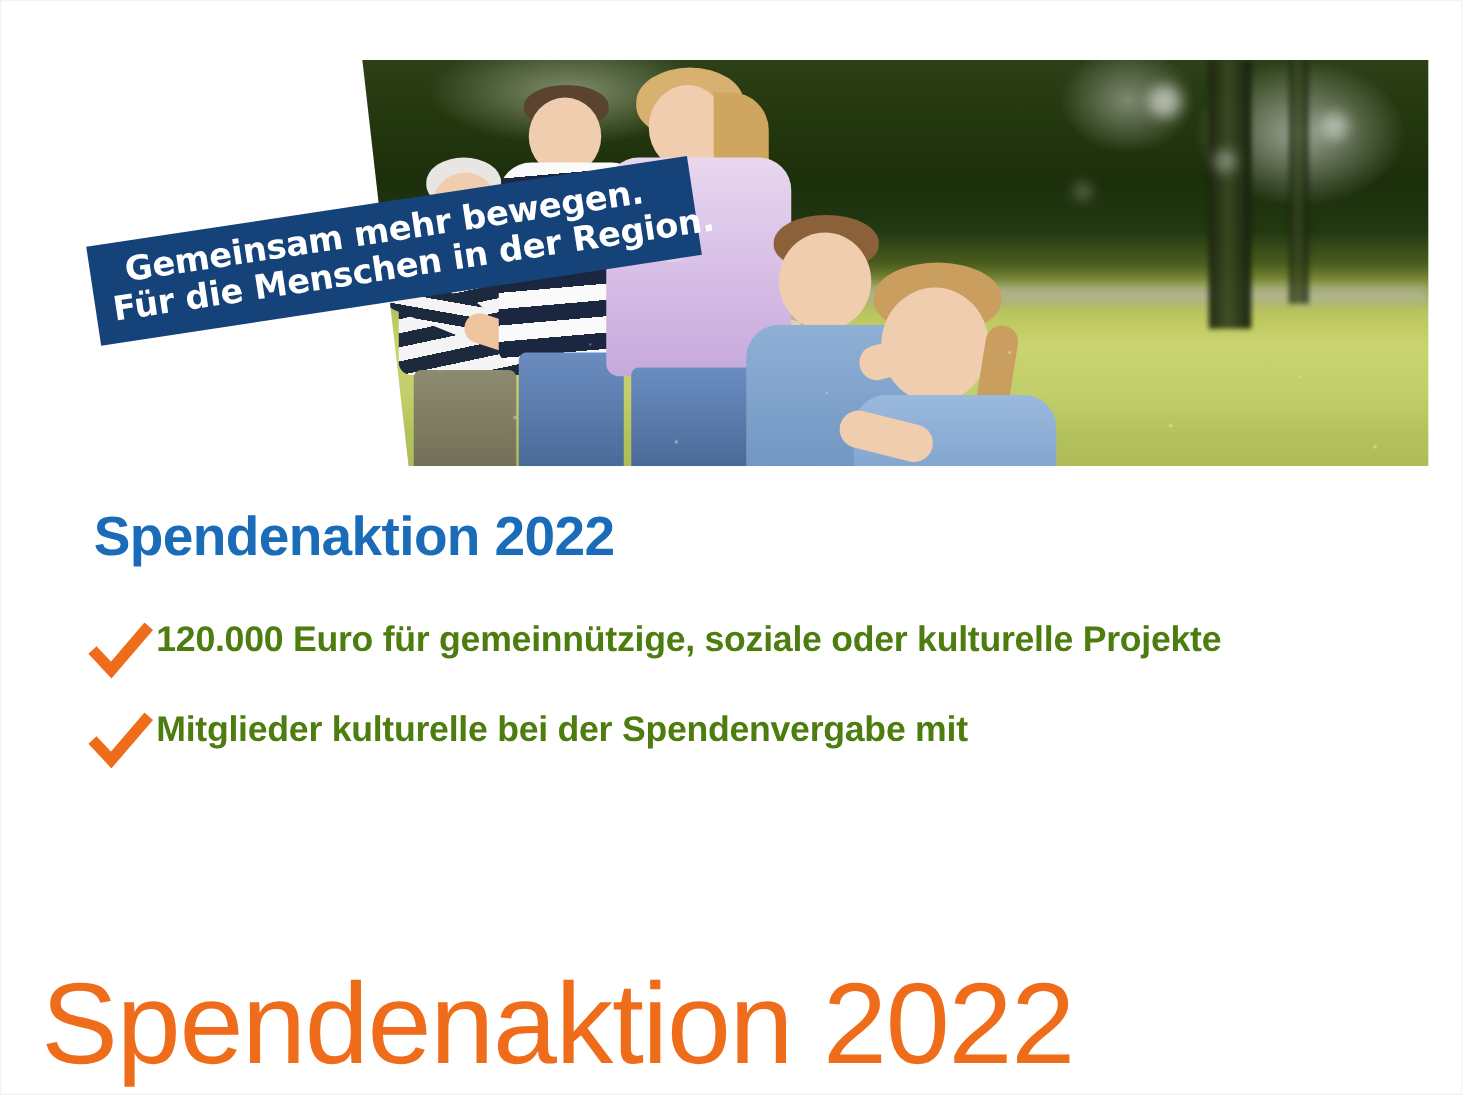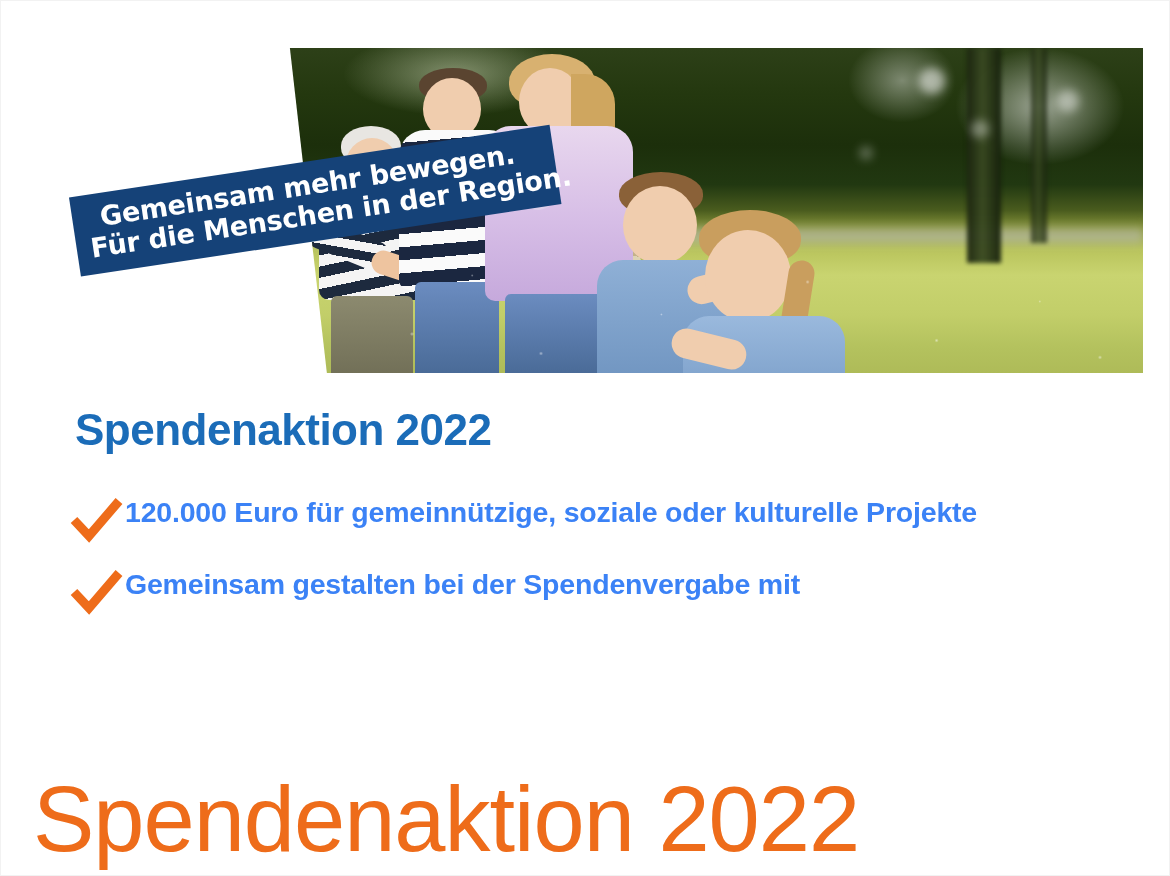--- a/index.html
+++ b/index.html
@@ -172,21 +172,21 @@
   }
   .check-icon {
     flex: 0 0 auto;
     width: 56px;
     height: 46px;
     margin-top: 4px;
   }
   .check-icon svg { display: block; }
   .bullet-text {
     flex: 1 1 auto;
-    color: #3b82f6;
+    color: #4d7c0f;
     font-family: "Liberation Sans", sans-serif;
     font-weight: bold;
     font-size: 28.5px;
     line-height: 1.25;
     letter-spacing: -0.2px;
     padding-top: 2px;
   }
 
   
   .headline-orange {
@@ -287,20 +287,20 @@
       </span>
       <span class="bullet-text">120.000 Euro für gemeinnützige, soziale oder kulturelle Projekte</span>
     </div>
 
     <div class="bullet">
       <span class="check-icon">
         <svg width="56" height="46" viewBox="0 0 56 46" xmlns="http://www.w3.org/2000/svg">
           <path d="M5 23 L20 39 L50 4" fill="none" stroke="#ee6c1a" stroke-width="9" stroke-linecap="butt" stroke-linejoin="miter"></path>
         </svg>
       </span>
-      <span class="bullet-text">Gemeinsam gestalten bei der Spendenvergabe mit</span>
+      <span class="bullet-text">Mitglieder kulturelle bei der Spendenvergabe mit</span>
     </div>
 
   </div>
 
   <div class="headline-orange">Spendenaktion 2022</div>
 
 </div>
 
 </body></html>

